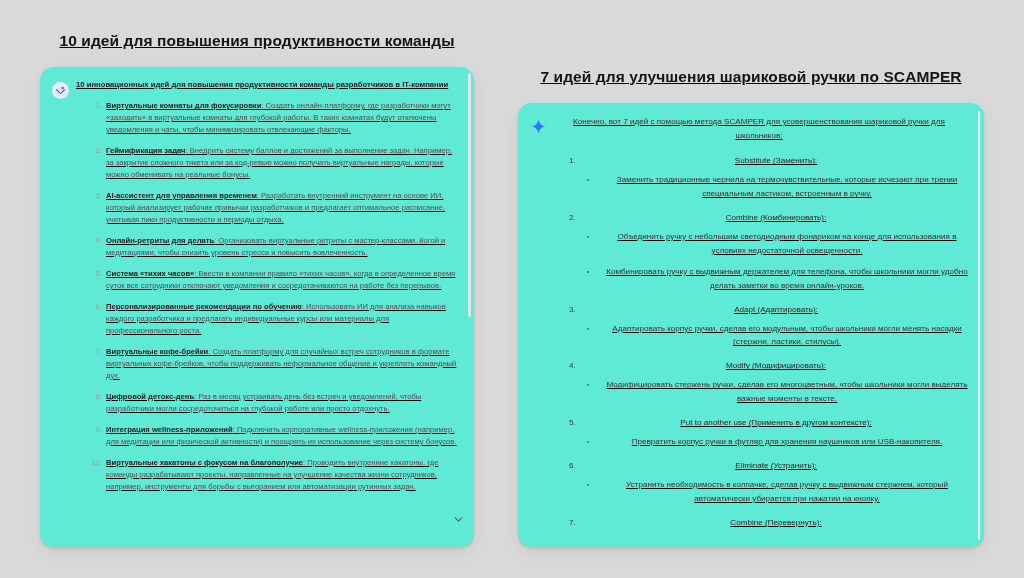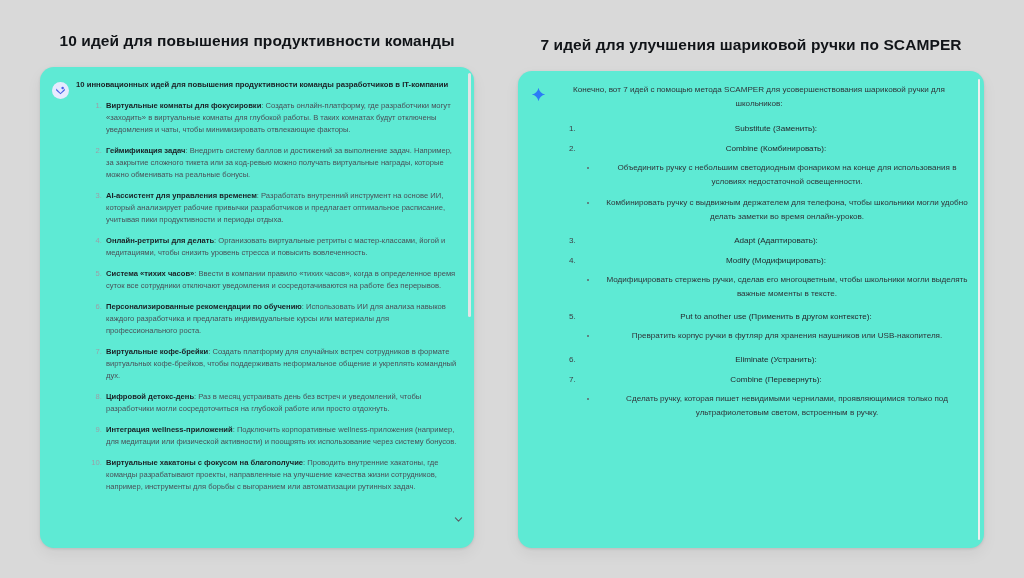--- a/index.html
+++ b/index.html
@@ -22,23 +22,24 @@
     display: flex;
     box-sizing: border-box;
     padding: 0;
   }
 
   .panel {
     box-sizing: border-box;
     display: flex;
     flex-direction: column;
     position: relative;
+    text-decoration: underline;
   }
   .panel-left  { width: 496px; padding: 22px 22px 30px 40px; }
-  .panel-right { width: 528px; padding: 26px 40px 30px 22px; }
+  .panel-right { width: 528px; padding: 26px 40px 30px 22px; margin-top: 32px; }
 
   .panel-title {
     font-size: 15.5px;
     font-weight: 700;
     color: #111418;
     text-align: center;
     letter-spacing: 0.1px;
     margin: 10px 0 16px 0;
     line-height: 1.2;
   }
@@ -251,33 +252,39 @@
 
         <div class="avatar">
           <svg width="15" height="15" viewBox="0 0 16 16" aria-hidden="true">
             <path d="M8 0.8 C8.7 4.6 11.4 7.3 15.2 8 C11.4 8.7 8.7 11.4 8 15.2 C7.3 11.4 4.6 8.7 0.8 8 C4.6 7.3 7.3 4.6 8 0.8 Z" fill="#2b7cf6"></path>
           </svg>
         </div>
 
         <div class="msg">
           <p class="lead">Конечно, вот 7 идей с помощью метода SCAMPER для усовершенствования шариковой ручки для школьников:</p>
           <ol>
-              <li><span class="step-title">Substitute (Заменить):</span></li>
+              <li><span class="step-title">Substitute (Заменить):</span><ul>
+                  <li>Заменить традиционные чернила на термочувствительные, которые исчезают при трении специальным ластиком, встроенным в ручку.</li>
+                </ul></li>
               <li><span class="step-title">Combine (Комбинировать):</span><ul>
                   <li>Объединить ручку с небольшим светодиодным фонариком на конце для использования в условиях недостаточной освещенности.</li>
                   <li>Комбинировать ручку с выдвижным держателем для телефона, чтобы школьники могли удобно делать заметки во время онлайн-уроков.</li>
                 </ul></li>
-              <li><span class="step-title">Adapt (Адаптировать):</span></li>
+              <li><span class="step-title">Adapt (Адаптировать):</span><ul>
+                  <li>Адаптировать корпус ручки, сделав его модульным, чтобы школьники могли менять насадки (стержни, ластики, стилусы).</li>
+                </ul></li>
               <li><span class="step-title">Modify (Модифицировать):</span><ul>
                   <li>Модифицировать стержень ручки, сделав его многоцветным, чтобы школьники могли выделять важные моменты в тексте.</li>
                 </ul></li>
               <li><span class="step-title">Put to another use (Применить в другом контексте):</span><ul>
                   <li>Превратить корпус ручки в футляр для хранения наушников или USB-накопителя.</li>
                 </ul></li>
-              <li><span class="step-title">Eliminate (Устранить):</span></li>
+              <li><span class="step-title">Eliminate (Устранить):</span><ul>
+                  <li>Устранить необходимость в колпачке, сделав ручку с выдвижным стержнем, который автоматически убирается при нажатии на кнопку.</li>
+                </ul></li>
               <li><span class="step-title">Combine (Перевернуть):</span><ul>
                   <li>Сделать ручку, которая пишет невидимыми чернилами, проявляющимися только под ультрафиолетовым светом, встроенным в ручку.</li>
                 </ul></li>
             </ol>
         </div>
 
       </div>
       <div class="right-scroll-edge"></div>
     </div>
   </section>

